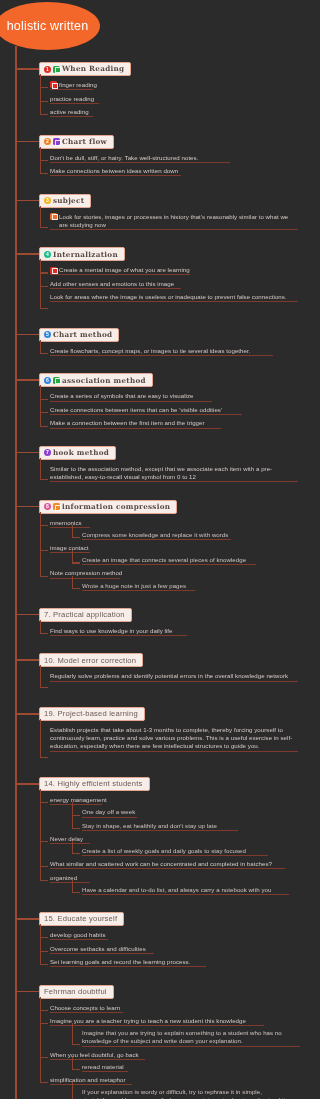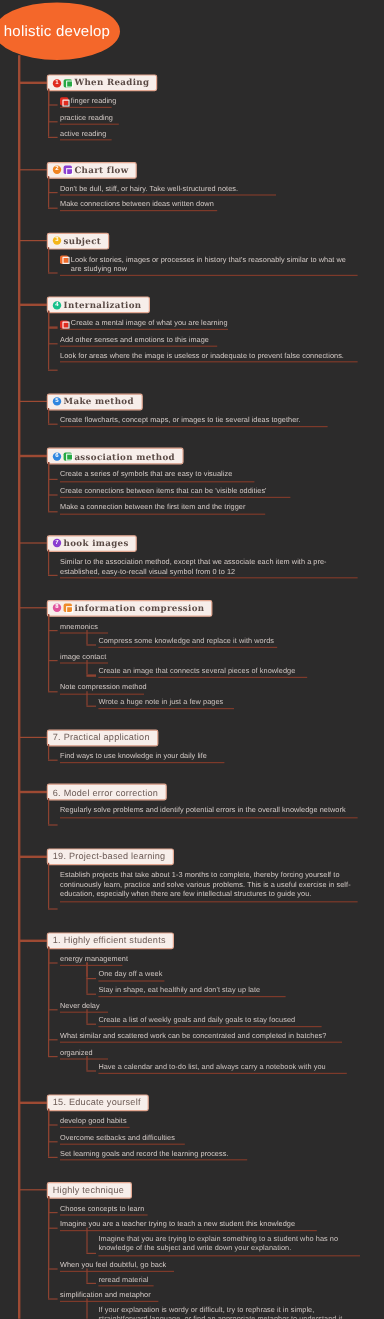--- a/index.html
+++ b/index.html
@@ -168,21 +168,21 @@
     left: 1.5px; top: 1.5px;
     width: 4px; height: 4px;
     border: 1px solid rgba(255,255,255,.9);
     border-radius: .5px;
   }
 </style>
 </head>
 <body>
 
 <div id="root-node">
-  <span>holistic develop</span>
+  <span>holistic written</span>
 </div>
 
 <div id="trunk" style="height: 1084.8px;"></div>
 
 <div id="canvas">
     <div class="branch" style="top: 62px;">
       <div class="elbow"></div>
       <div class="topic">
         <span class="badge" style="background: rgb(224, 43, 32);">1</span>
         <span class="sticker" style="background: rgb(39, 168, 68);"></span>
@@ -265,21 +265,21 @@
     <div class="sub lvl2" style="left: 50px; top: 293.2px; width: 248px;">
       <span class="stext">Look for areas where the image is useless or inadequate to prevent false connections.</span>
       <div class="underline" style="width: 248px; bottom: -1px;"></div>
     </div>
     <div class="stem v" style="left: 40px; top: 259.2px; height: 48.4px;"></div>
     <div class="stem h" style="left: 40px; top: 307.6px; width: 8px;"></div>
     <div class="branch" style="top: 327.9px;">
       <div class="elbow"></div>
       <div class="topic">
         <span class="badge" style="background: rgb(47, 134, 224);">5</span>
-        <span class="tlabel">Make method</span>
+        <span class="tlabel">Chart method</span>
       </div>
     </div>
     <div class="sub lvl2" style="left: 50px; top: 346.9px; width: 248px;">
       <span class="stext">Create flowcharts, concept maps, or images to tie several ideas together.</span>
       <div class="underline" style="width: 222.65px; bottom: -1px;"></div>
     </div>
     <div class="stem v" style="left: 40px; top: 339.9px; height: 13.2px;"></div>
     <div class="stem h" style="left: 40px; top: 353.1px; width: 8px;"></div>
     <div class="branch" style="top: 373.4px;">
       <div class="elbow"></div>
@@ -304,21 +304,21 @@
     <div class="sub lvl2" style="left: 50px; top: 419.4px; width: 248px;">
       <span class="stext">Make a connection between the first item and the trigger</span>
       <div class="underline" style="width: 170.8px; bottom: -1px;"></div>
     </div>
     <div class="stem v" style="left: 40px; top: 385.4px; height: 40.2px;"></div>
     <div class="stem h" style="left: 40px; top: 425.6px; width: 8px;"></div>
     <div class="branch" style="top: 445.9px;">
       <div class="elbow"></div>
       <div class="topic">
         <span class="badge" style="background: rgb(139, 63, 209);">7</span>
-        <span class="tlabel">hook images</span>
+        <span class="tlabel">hook method</span>
       </div>
     </div>
     <div class="sub lvl2" style="left: 50px; top: 464.9px; width: 248px;">
       <span class="stext">Similar to the association method, except that we associate each item with a pre-established, easy-to-recall visual symbol from 0 to 12</span>
       <div class="underline" style="width: 248px; bottom: -1px;"></div>
     </div>
     <div class="stem v" style="left: 40px; top: 457.9px; height: 21.4px;"></div>
     <div class="stem h" style="left: 40px; top: 479.3px; width: 8px;"></div>
     <div class="branch" style="top: 499.6px;">
       <div class="elbow"></div>
@@ -372,21 +372,21 @@
     </div>
     <div class="sub lvl2" style="left: 50px; top: 626.8px; width: 248px;">
       <span class="stext">Find ways to use knowledge in your daily life</span>
       <div class="underline" style="width: 137.25px; bottom: -1px;"></div>
     </div>
     <div class="stem v" style="left: 40px; top: 619.8px; height: 13.2px;"></div>
     <div class="stem h" style="left: 40px; top: 633px; width: 8px;"></div>
     <div class="branch" style="top: 653.3px;">
       <div class="elbow"></div>
       <div class="topic plain">
-        <span class="tlabel">6. Model error correction</span>
+        <span class="tlabel">10. Model error correction</span>
       </div>
     </div>
     <div class="sub lvl2" style="left: 50px; top: 672.3px; width: 248px;">
       <span class="stext">Regularly solve problems and identify potential errors in the overall knowledge network</span>
       <div class="underline" style="width: 248px; bottom: -1px;"></div>
     </div>
     <div class="stem v" style="left: 40px; top: 665.3px; height: 21.4px;"></div>
     <div class="stem h" style="left: 40px; top: 686.7px; width: 8px;"></div>
     <div class="branch" style="top: 707px;">
       <div class="elbow"></div>
@@ -396,21 +396,21 @@
     </div>
     <div class="sub lvl2" style="left: 50px; top: 726px; width: 248px;">
       <span class="stext">Establish projects that take about 1-3 months to complete, thereby forcing yourself to continuously learn, practice and solve various problems. This is a useful exercise in self-education, especially when there are few intellectual structures to guide you.</span>
       <div class="underline" style="width: 248px; bottom: -1px;"></div>
     </div>
     <div class="stem v" style="left: 40px; top: 719px; height: 37.8px;"></div>
     <div class="stem h" style="left: 40px; top: 756.8px; width: 8px;"></div>
     <div class="branch" style="top: 777.1px;">
       <div class="elbow"></div>
       <div class="topic plain">
-        <span class="tlabel">1. Highly efficient students</span>
+        <span class="tlabel">14. Highly efficient students</span>
       </div>
     </div>
     <div class="sub lvl2" style="left: 50px; top: 796.1px; width: 248px;">
       <span class="stext">energy management</span>
       <div class="underline" style="width: 51.85px; bottom: -1px;"></div>
     </div>
     <div class="stem v" style="left: 40px; top: 789.1px; height: 13.2px;"></div>
     <div class="stem h" style="left: 40px; top: 802.3px; width: 8px;"></div>
     <div class="sub lvl3" style="left: 82px; top: 808.3px; width: 218px;">
       <span class="stext">One day off a week</span>
@@ -474,21 +474,21 @@
     <div class="stem h" style="left: 40px; top: 950.7px; width: 8px;"></div>
     <div class="sub lvl2" style="left: 50px; top: 958px; width: 248px;">
       <span class="stext">Set learning goals and record the learning process.</span>
       <div class="underline" style="width: 155.55px; bottom: -1px;"></div>
     </div>
     <div class="stem v" style="left: 40px; top: 924px; height: 40.2px;"></div>
     <div class="stem h" style="left: 40px; top: 964.2px; width: 8px;"></div>
     <div class="branch" style="top: 984.5px;">
       <div class="elbow"></div>
       <div class="topic plain">
-        <span class="tlabel">Highly technique</span>
+        <span class="tlabel">Fehrman doubtful</span>
       </div>
     </div>
     <div class="sub lvl2" style="left: 50px; top: 1003.5px; width: 248px;">
       <span class="stext">Choose concepts to learn</span>
       <div class="underline" style="width: 73.2px; bottom: -1px;"></div>
     </div>
     <div class="stem v" style="left: 40px; top: 996.5px; height: 13.2px;"></div>
     <div class="stem h" style="left: 40px; top: 1009.7px; width: 8px;"></div>
     <div class="sub lvl2" style="left: 50px; top: 1017px; width: 248px;">
       <span class="stext">Imagine you are a teacher trying to teach a new student this knowledge</span>

